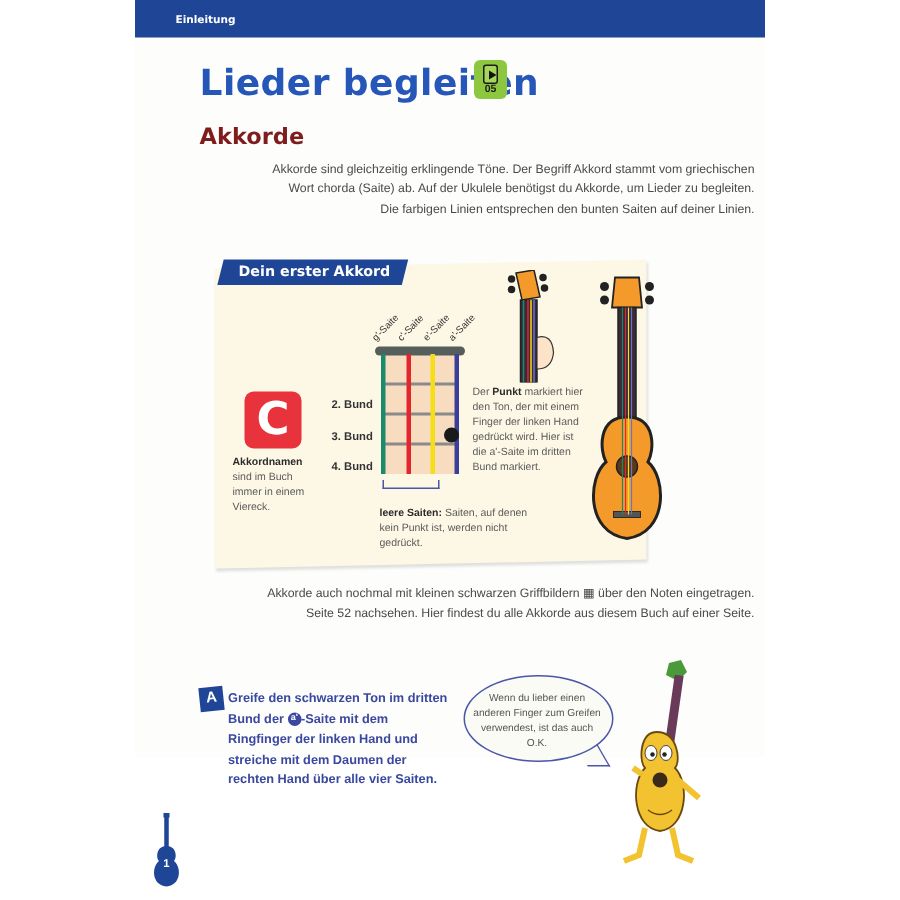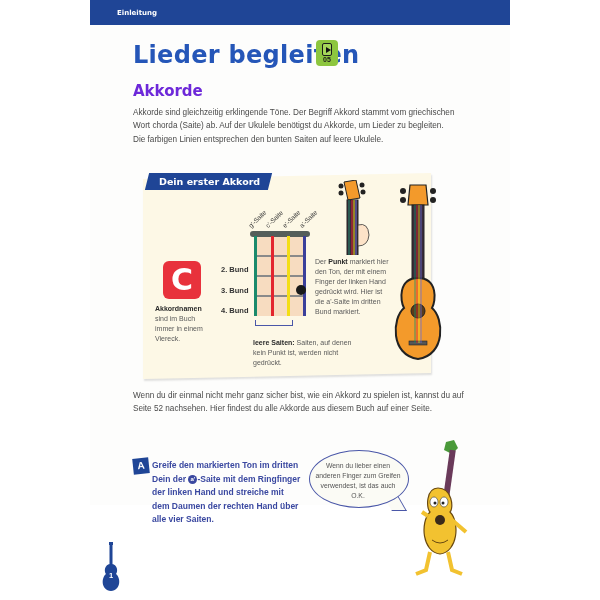--- a/index.html
+++ b/index.html
@@ -5,22 +5,22 @@
   html,body{margin:0;padding:0;background:#ffffff;}
   body{width:600px;height:600px;position:relative;overflow:hidden;font-family:"Liberation Sans",sans-serif;}
   .page{position:absolute;left:90px;top:0;width:420px;height:505px;background:#fdfdfc;}
   .header-band{position:absolute;left:0;top:0;width:420px;height:25px;background:#1f4596;}
   .header-label{position:absolute;left:27px;top:9px;font-size:7px;font-weight:bold;color:#ffffff;font-family:"DejaVu Sans",sans-serif;}
   .title{position:absolute;left:43px;top:41px;font-family:"DejaVu Sans",sans-serif;font-weight:bold;font-size:24px;color:#2556b8;letter-spacing:0.3px;}
   .media-badge{position:absolute;left:226px;top:40px;width:22px;height:26px;background:#8dc63f;border-radius:4px;}
   .media-badge .phone{position:absolute;left:6px;top:3px;width:10px;height:13px;border:1.5px solid #1b1b1b;border-radius:2px;box-sizing:border-box;background:#a5d65a;}
   .media-badge .play{position:absolute;left:3px;top:2.5px;width:0;height:0;border-left:5px solid #111;border-top:3px solid transparent;border-bottom:3px solid transparent;}
   .media-badge .num{position:absolute;left:0;top:16px;width:22px;text-align:center;font-size:7px;font-weight:bold;color:#1b1b1b;}
-  .section-heading{position:absolute;left:43px;top:82px;font-size:15px;font-weight:bold;color:#6d28d9;font-family:"DejaVu Sans",sans-serif;}
-  .para{position:absolute;left:43px;width:370px;font-size:8.2px;line-height:13.3px;color:#4a4a4a;}
+  .section-heading{position:absolute;left:43px;top:82px;font-size:15px;font-weight:bold;color:#7f1d1d;font-family:"DejaVu Sans",sans-serif;}
+  .para{position:absolute;left:43px;width:370px;font-size:8.2px;line-height:13.3px;color:#4a4a4a;text-align:right;}
   .para1{top:106px;}
   .para2{top:389px;}
   .para p{margin:0;}
   .diagram{position:absolute;left:53px;top:176px;width:288px;height:200px;background:#fdf8e6;transform:skewY(-1.2deg);box-shadow:1px 2px 2px rgba(0,0,0,0.12);}
   .diag-tag{position:absolute;left:57px;top:173px;height:17px;padding:0 10px 0 12px;background:#1f4596;color:#ffffff;font-family:"DejaVu Sans",sans-serif;font-weight:bold;font-size:9.5px;line-height:17px;transform:skewX(-14deg);}
   .diag-tag span{display:inline-block;transform:skewX(14deg);}
   .chord-badge{position:absolute;left:73px;top:261px;width:38px;height:38px;background:#e8323c;border-radius:6px;color:#fff;font-family:"DejaVu Sans",sans-serif;font-weight:bold;font-size:30px;line-height:38px;text-align:center;}
   .chord-caption{position:absolute;left:65px;top:304px;width:60px;font-size:7px;line-height:10px;color:#5a5a5a;}
   .chord-caption b{color:#2b2b2b;}
   .fret-label{position:absolute;left:131px;font-size:7.5px;font-weight:bold;color:#333;}
@@ -61,21 +61,21 @@
         <div class="play"></div>
       </div>
     <div class="num">05</div>
   </div>
 
   <div class="section-heading">Akkorde</div>
 
   <div class="para para1">
     <p>Akkorde sind gleichzeitig erklingende Töne. Der Begriff Akkord stammt vom griechischen</p>
     <p>Wort chorda (Saite) ab. Auf der Ukulele benötigst du Akkorde, um Lieder zu begleiten.</p>
-    <p>Die farbigen Linien entsprechen den bunten Saiten auf leere Ukulele.</p>
+    <p>Die farbigen Linien entsprechen den bunten Saiten auf deiner Linien.</p>
   </div>
 
   <div class="diagram"></div>
   <div class="diag-tag"><span>Dein erster Akkord</span></div>
 
   <div class="chord-badge">C</div>
   <div class="chord-caption">
     <b>Akkordnamen</b><br>
     <span>sind im Buch immer in einem Viereck.</span>
   </div>
@@ -134,27 +134,27 @@
     <path d="M30 95 C10 95 12 118 16 125 C4 135 2 172 30 176 C58 172 56 135 44 125 C48 118 50 95 30 95 Z" fill="#f39a2b" stroke="#222" stroke-width="2"></path>
     <circle cx="30" cy="128" r="7" fill="#5a3a1a" stroke="#222"></circle>
     <rect x="21" y="158" width="18" height="4" fill="#555" stroke="#222" stroke-width="0.6"></rect>
     <line x1="27" y1="22" x2="27" y2="160" stroke="#1b8a6b" stroke-width="0.8"></line>
     <line x1="29" y1="22" x2="29" y2="160" stroke="#e3262e" stroke-width="0.8"></line>
     <line x1="31" y1="22" x2="31" y2="160" stroke="#f4de15" stroke-width="0.8"></line>
     <line x1="33" y1="22" x2="33" y2="160" stroke="#6b6fd6" stroke-width="0.8"></line>
   </svg>
 
   <div class="para para2">
-    <p>Wenn du dir einmal nicht mehr ganz sicher bist, wie ein Akkord zu spielen ist, kannst du auf</p>
+    <p>Akkorde auch nochmal mit kleinen schwarzen Griffbildern ▦ über den Noten eingetragen.</p>
     <p>Seite 52 nachsehen. Hier findest du alle Akkorde aus diesem Buch auf einer Seite.</p>
   </div>
 
   <div class="task-badge">A</div>
   <div class="task-text">
-    <span>Greife den markierten Ton im dritten Dein der </span><span class="string-chip">a'</span><span>-Saite mit dem Ringfinger der linken Hand und streiche mit dem Daumen der rechten Hand über alle vier Saiten.</span>
+    <span>Greife den schwarzen Ton im dritten Bund der </span><span class="string-chip">a'</span><span>-Saite mit dem Ringfinger der linken Hand und streiche mit dem Daumen der rechten Hand über alle vier Saiten.</span>
   </div>
 
   <div class="bubble-tail"></div>
   <div class="bubble"></div>
   <div class="bubble-text">Wenn du lieber einen anderen Finger zum Greifen verwendest, ist das auch O.K.</div>
 
   <svg class="mascot" viewBox="0 0 70 140">
     <path d="M38 2 L46 0 L50 8 L44 14 L36 10 Z" fill="#4a9a3a"></path>
     <rect x="39" y="10" width="6" height="45" fill="#6a3a5a" transform="rotate(8 42 30)"></rect>
     <path d="M30 48 C18 48 18 68 22 72 C12 82 14 112 32 114 C50 112 52 82 42 72 C46 68 44 48 30 48 Z" fill="#f2c230" stroke="#6a4a10" stroke-width="1.2"></path>

